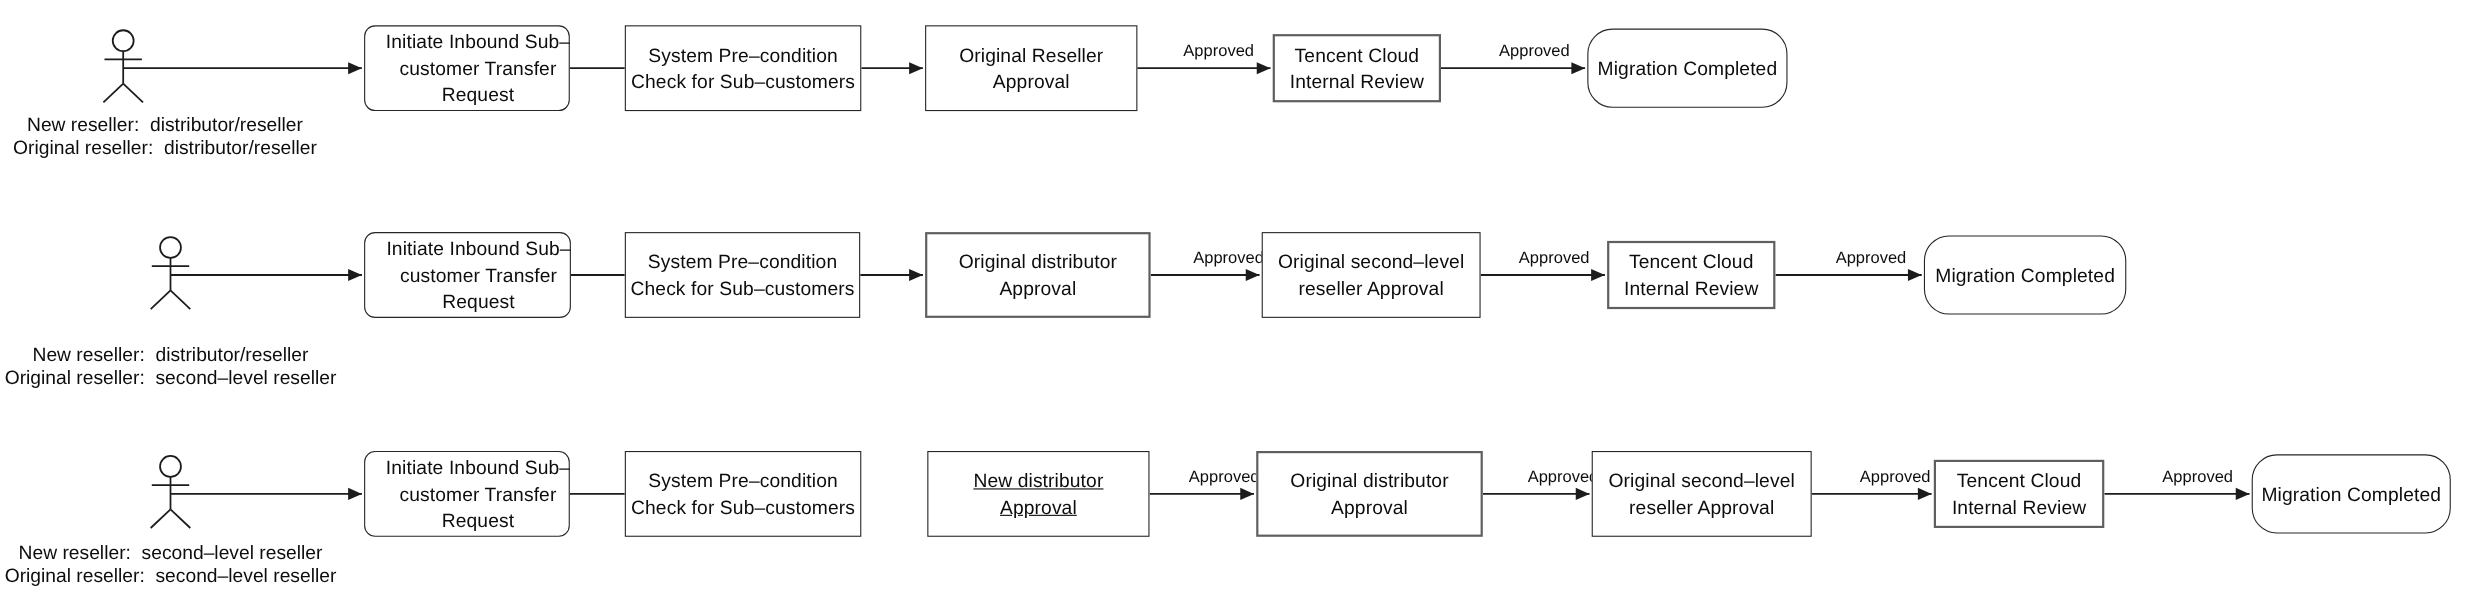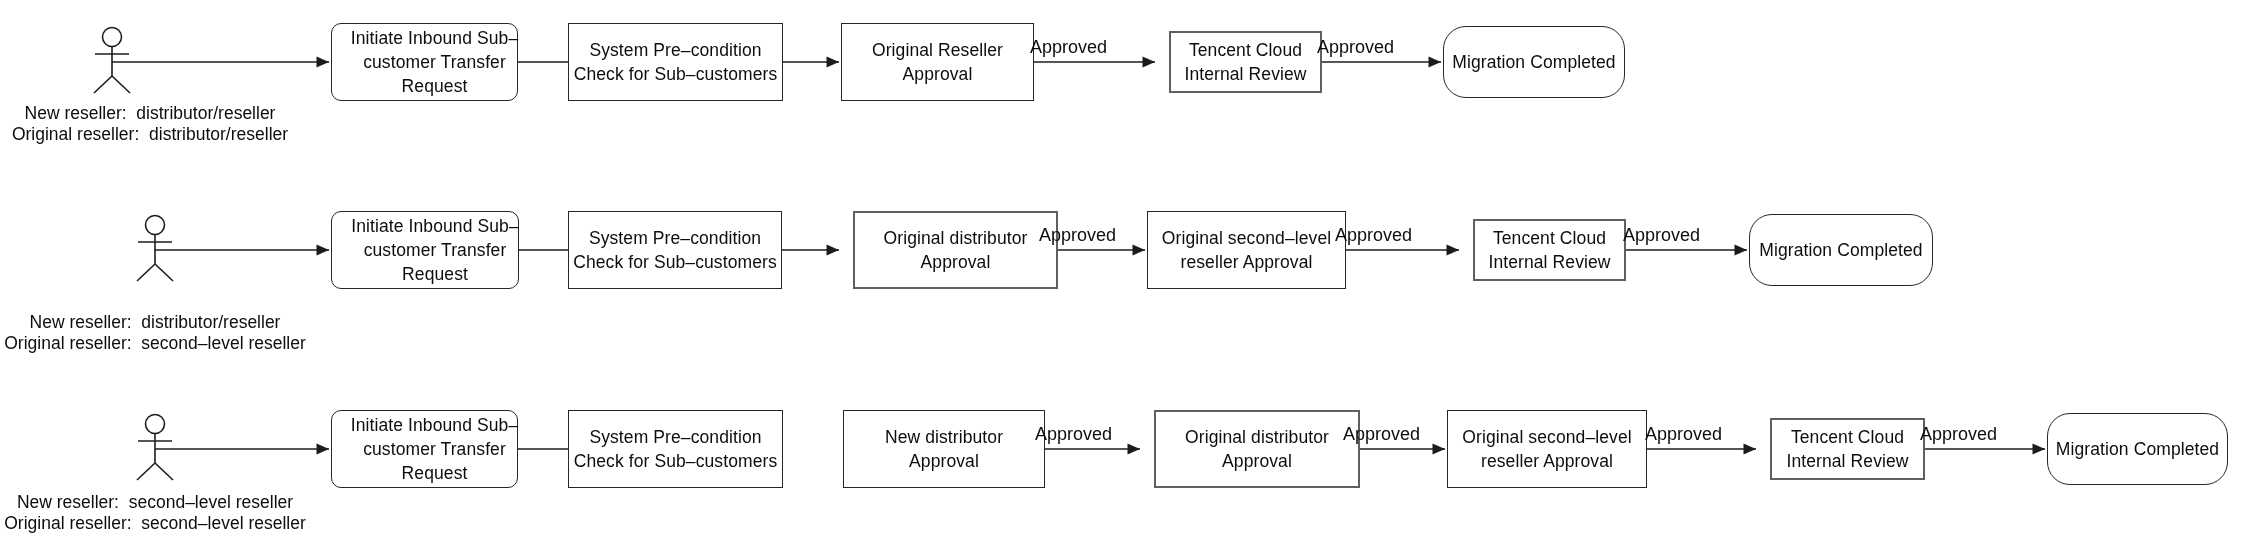--- a/index.html
+++ b/index.html
@@ -12,24 +12,24 @@
   svg.wires circle{fill:#ffffff;stroke:#1c1c1c;stroke-width:1.6;}
   .node{
     position:absolute;box-sizing:border-box;background:#ffffff;
     border:1.6px solid #262626;
     display:flex;align-items:center;justify-content:center;
     text-align:center;white-space:pre;
     font-size:17.5px;line-height:24px;letter-spacing:.1px;
   }
   .node.rounded{border-radius:10px;padding-left:20px;}
   .node.terminal{border-radius:23px;}
-  .node.thick{border:2.4px solid #5f5f5f;margin-left:12px;}
+  .node.thick{border:2.4px solid #5f5f5f;}
   .edge-label{
     position:absolute;width:110px;height:20px;
-    text-align:left;font-size:18px;line-height:20px;white-space:pre;
+    text-align:right;font-size:15px;line-height:20px;white-space:pre;
   }
   .actor-caption{
     position:absolute;width:330px;text-align:center;white-space:pre;
     font-size:17.5px;line-height:21px;
   }
 </style>
 </head>
 <body>
 
 <div class="canvas">
@@ -122,21 +122,21 @@
   <div class="node terminal" style="left:1749px;top:214px;width:184px;height:72px;">Migration Completed</div>
 
   <div class="actor-caption" style="left:-10px;top:492px;">New reseller:  second–level reseller
 Original reseller:  second–level reseller</div>
 
   <div class="node rounded" style="left:331px;top:410px;width:187px;height:78px;">Initiate Inbound Sub–
 customer Transfer
 Request</div>
   <div class="node" style="left:568px;top:410px;width:215px;height:78px;">System Pre–condition
 Check for Sub–customers</div>
-  <div class="node" style="left:843px;top:410px;width:202px;height:78px;">New distributor
+  <div class="node" style="left:843px;top:410px;width:202px;height:78px;text-decoration:underline;">New distributor
 Approval</div>
   <div class="edge-label" style="left:1035px;top:424px;">Approved</div>
   <div class="node thick" style="left:1142px;top:410px;width:206px;height:78px;">Original distributor
 Approval</div>
   <div class="edge-label" style="left:1343px;top:424px;">Approved</div>
   <div class="node" style="left:1447px;top:410px;width:200px;height:78px;">Original second–level
 reseller Approval</div>
   <div class="edge-label" style="left:1645px;top:424px;">Approved</div>
   <div class="node thick" style="left:1758px;top:418px;width:155px;height:62px;">Tencent Cloud
 Internal Review</div>

